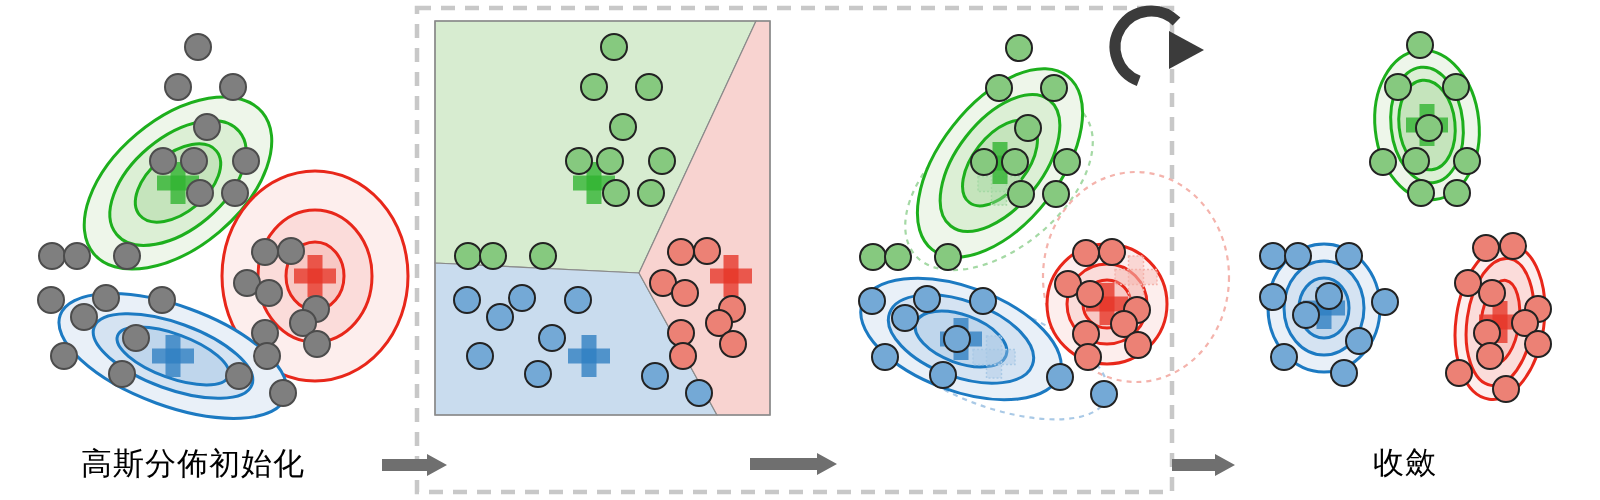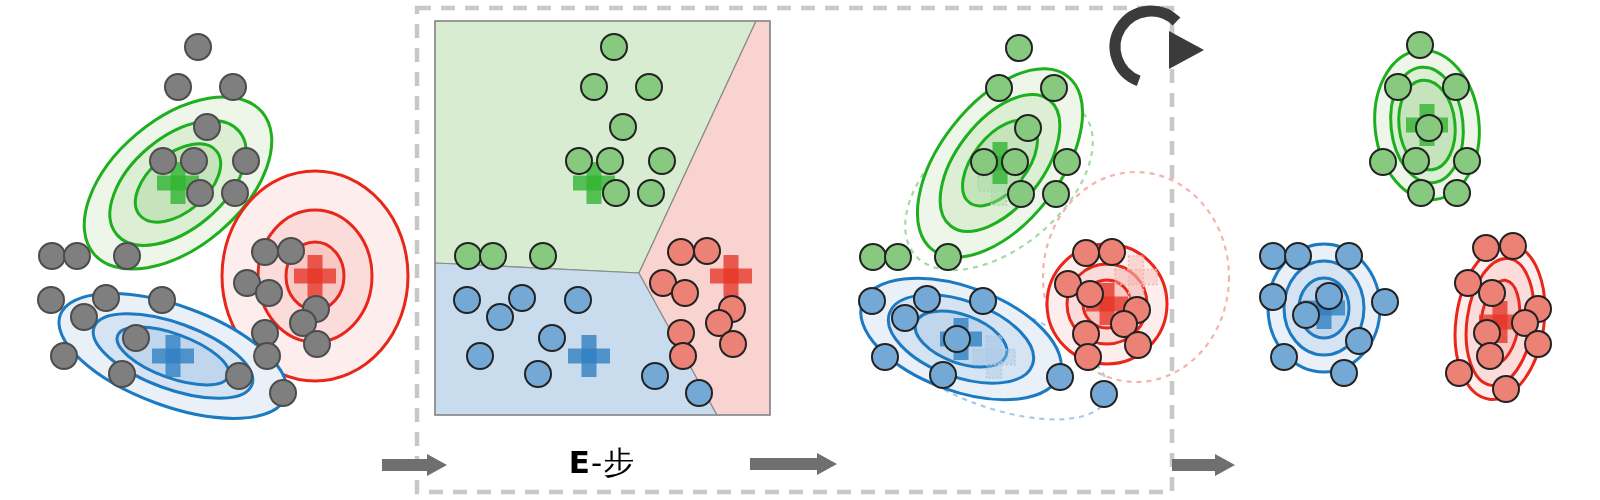--- a/index.html
+++ b/index.html
@@ -200,14 +200,15 @@
       <circle cx="1490" cy="356" r="13" fill="#ec8175" stroke="#222222" stroke-width="2"></circle>
       <circle cx="1459" cy="373" r="13" fill="#ec8175" stroke="#222222" stroke-width="2"></circle>
       <circle cx="1506" cy="389" r="13" fill="#ec8175" stroke="#222222" stroke-width="2"></circle>
       <polygon points="382,459 427,459 427,454 447,465 427,476 427,471 382,471" fill="#6f6f6f"></polygon>
       <polygon points="750,458 817,458 817,453 837,464 817,475 817,470 750,470" fill="#6f6f6f"></polygon>
       <polygon points="1172,459 1215,459 1215,454 1235,465 1215,476 1215,471 1172,471" fill="#6f6f6f"></polygon>
       <path d="M 1138.7 80.8 A 36 36 0 1 1 1176.5 21.5" fill="none" stroke="#3b3b3b" stroke-width="11"></path>
       <polygon points="1169,31 1204,50 1169,69" fill="#3b3b3b"></polygon>
     </svg>
 
-  <div class="step-label" id="lbl2" style="left: 442px; top: 445px; color: rgb(0, 0, 0);"><b>E</b><span>-步</span></div>
+  <div class="step-label" id="lbl1" style="left: 33px; top: 446px; color: rgb(0, 0, 0);"><span>高斯分佈初始化</span></div>
+  <div class="step-label" id="lbl4" style="left: 1245px; top: 445px; color: rgb(0, 0, 0);"><span>收斂</span></div>
 </div>
 
 </body></html>

